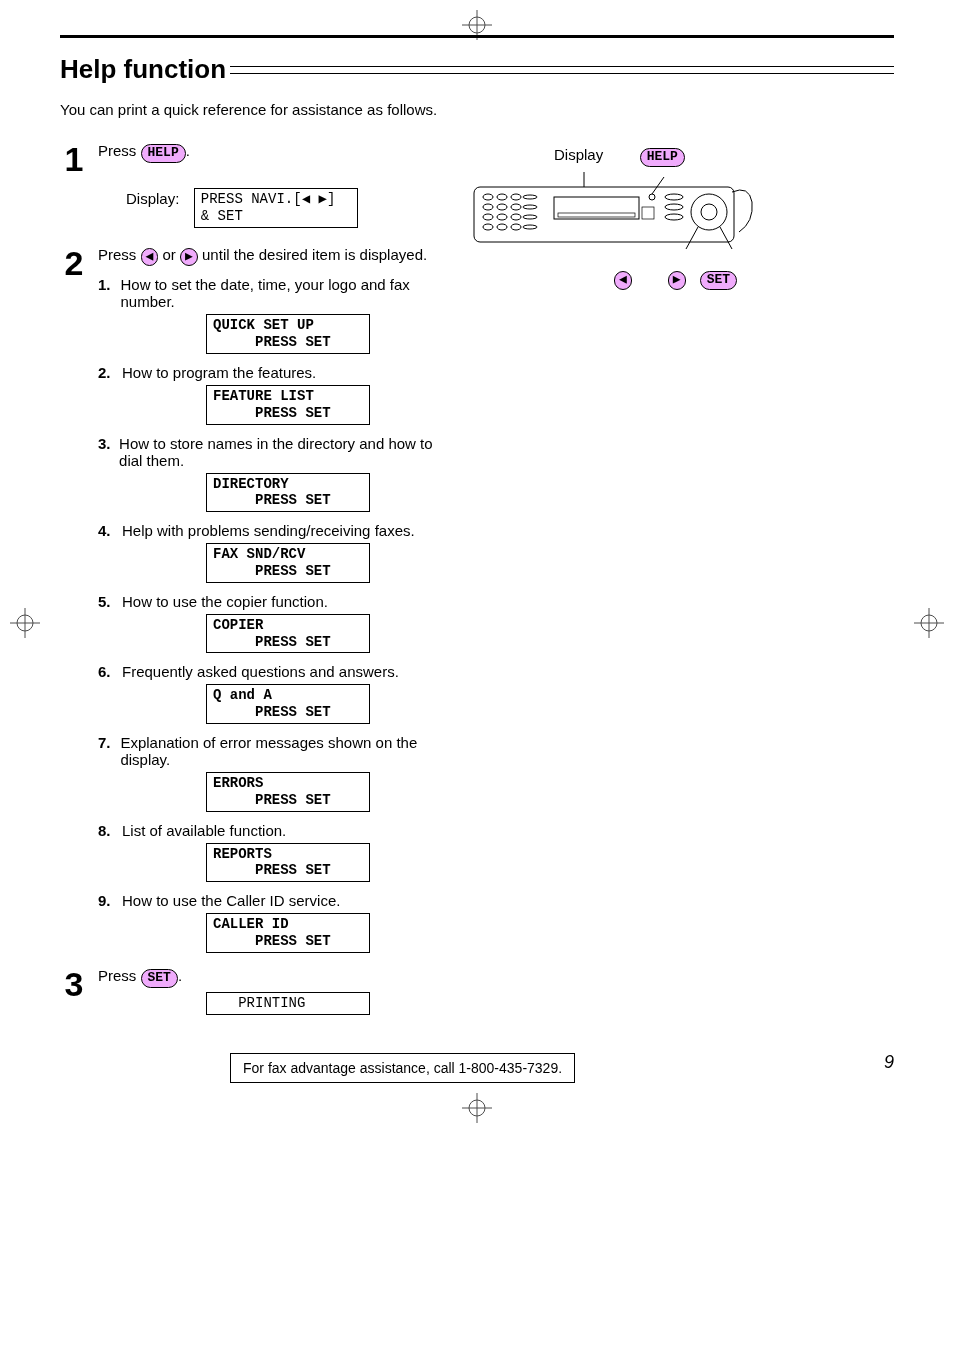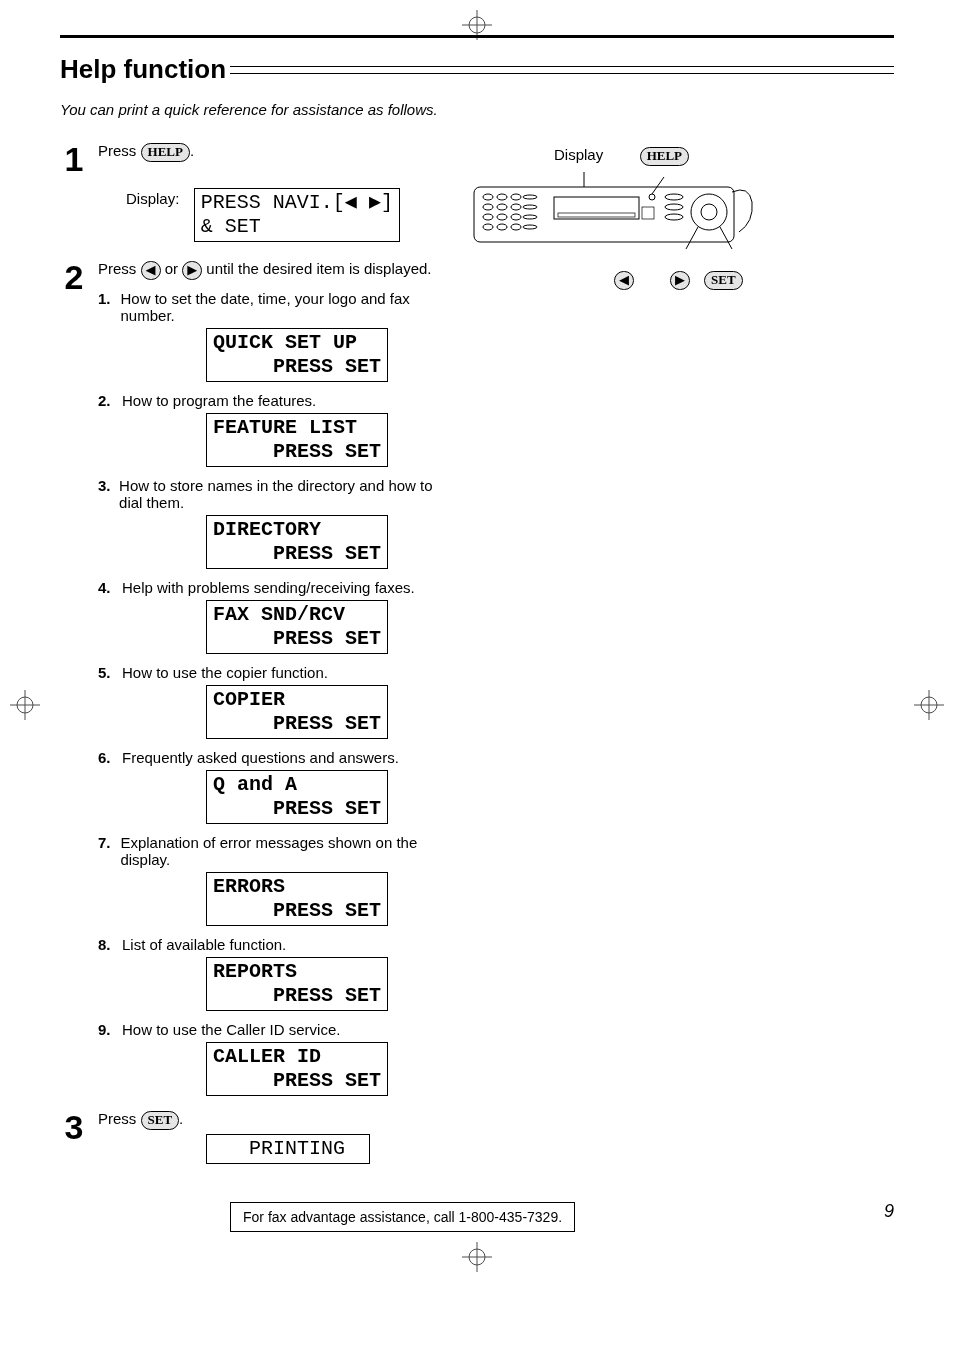--- a/index.html
+++ b/index.html
@@ -37,21 +37,20 @@
   }
   .section-rule {
     flex: 1;
     height: 6px;
     border-top: 1.5px solid #000;
     border-bottom: 1.5px solid #000;
   }
   .intro {
     font-size: 15px;
     margin: 16px 0 24px 0;
-    font-style: italic;
   }
   .columns {
     display: flex;
     gap: 24px;
     align-items: flex-start;
   }
   .left { width: 380px; }
   .right { flex:1; }
   .step {
     display: flex;
@@ -67,37 +66,37 @@
   }
   .step-body { flex:1; font-size: 15px; }
   .btn-key {
     display: inline-block;
     border: 1px solid #000;
     border-radius: 10px;
     padding: 0 6px;
     font-weight: bold;
     font-size: 13px;
     line-height: 1.3;
-    font-family: Liberation Serif, serif;
-    background: #e5e5e5;
+    font-family: Liberation Mono, monospace;
+    background: #f0abfc;
   }
   .btn-key.icon {
     padding: 0 4px;
     font-weight: normal;
   }
   .display-label {
     font-size: 15px;
     display: inline-block;
     margin: 6px 10px 0 66px;
     vertical-align: top;
   }
   .lcd {
     border: 1px solid #000;
     font-family: "Courier New", Courier, monospace;
-    font-size: 20px;
+    font-size: 14px;
     white-space: pre;
     padding: 2px 6px;
     display: inline-block;
     min-width: 150px;
     line-height: 1.2;
     vertical-align: top;
     margin-top: 4px;
   }
   .item-list {
     margin-top: 4px;

